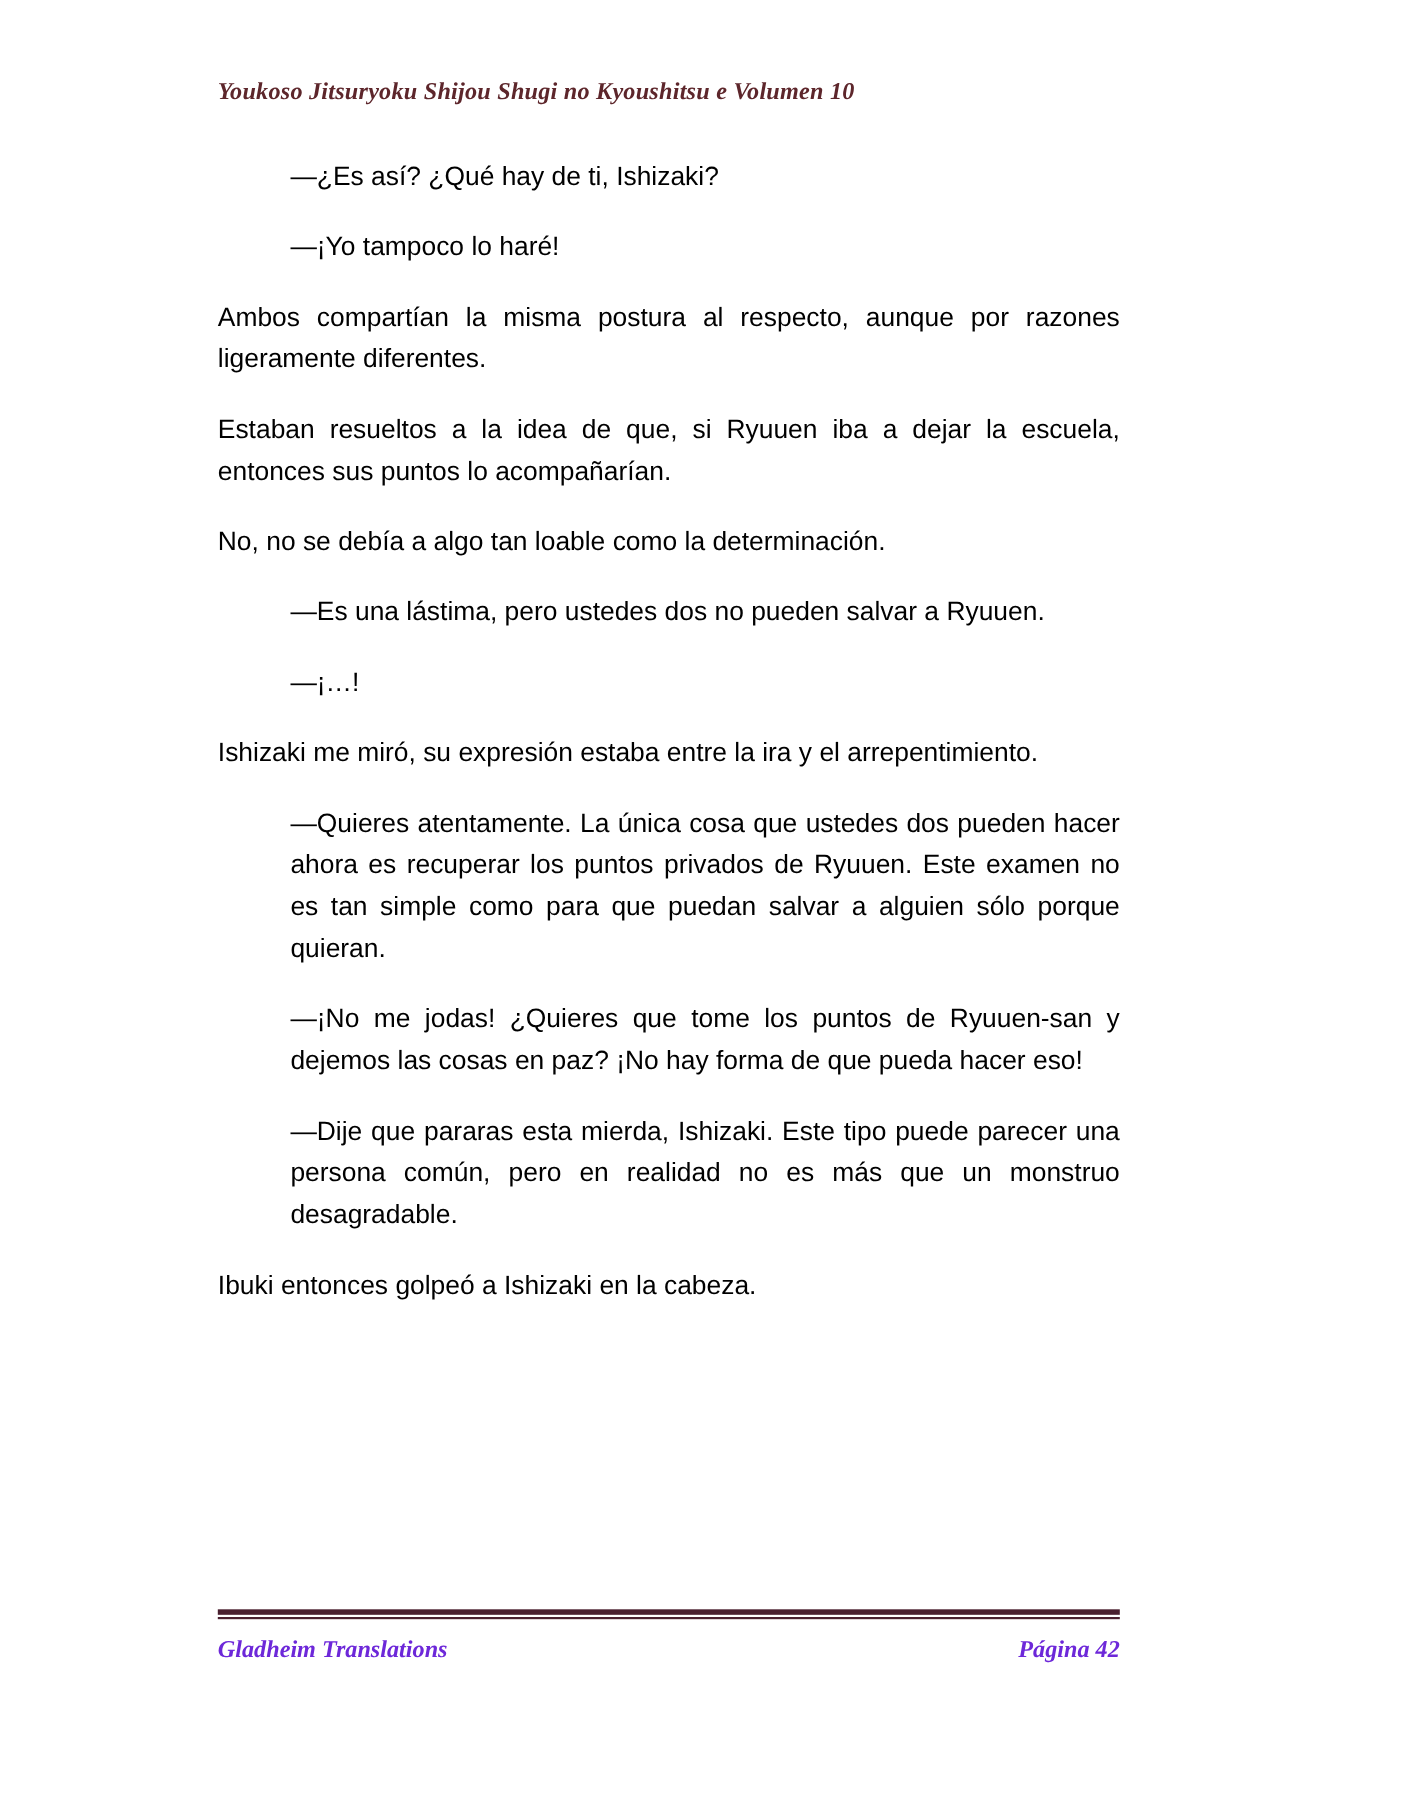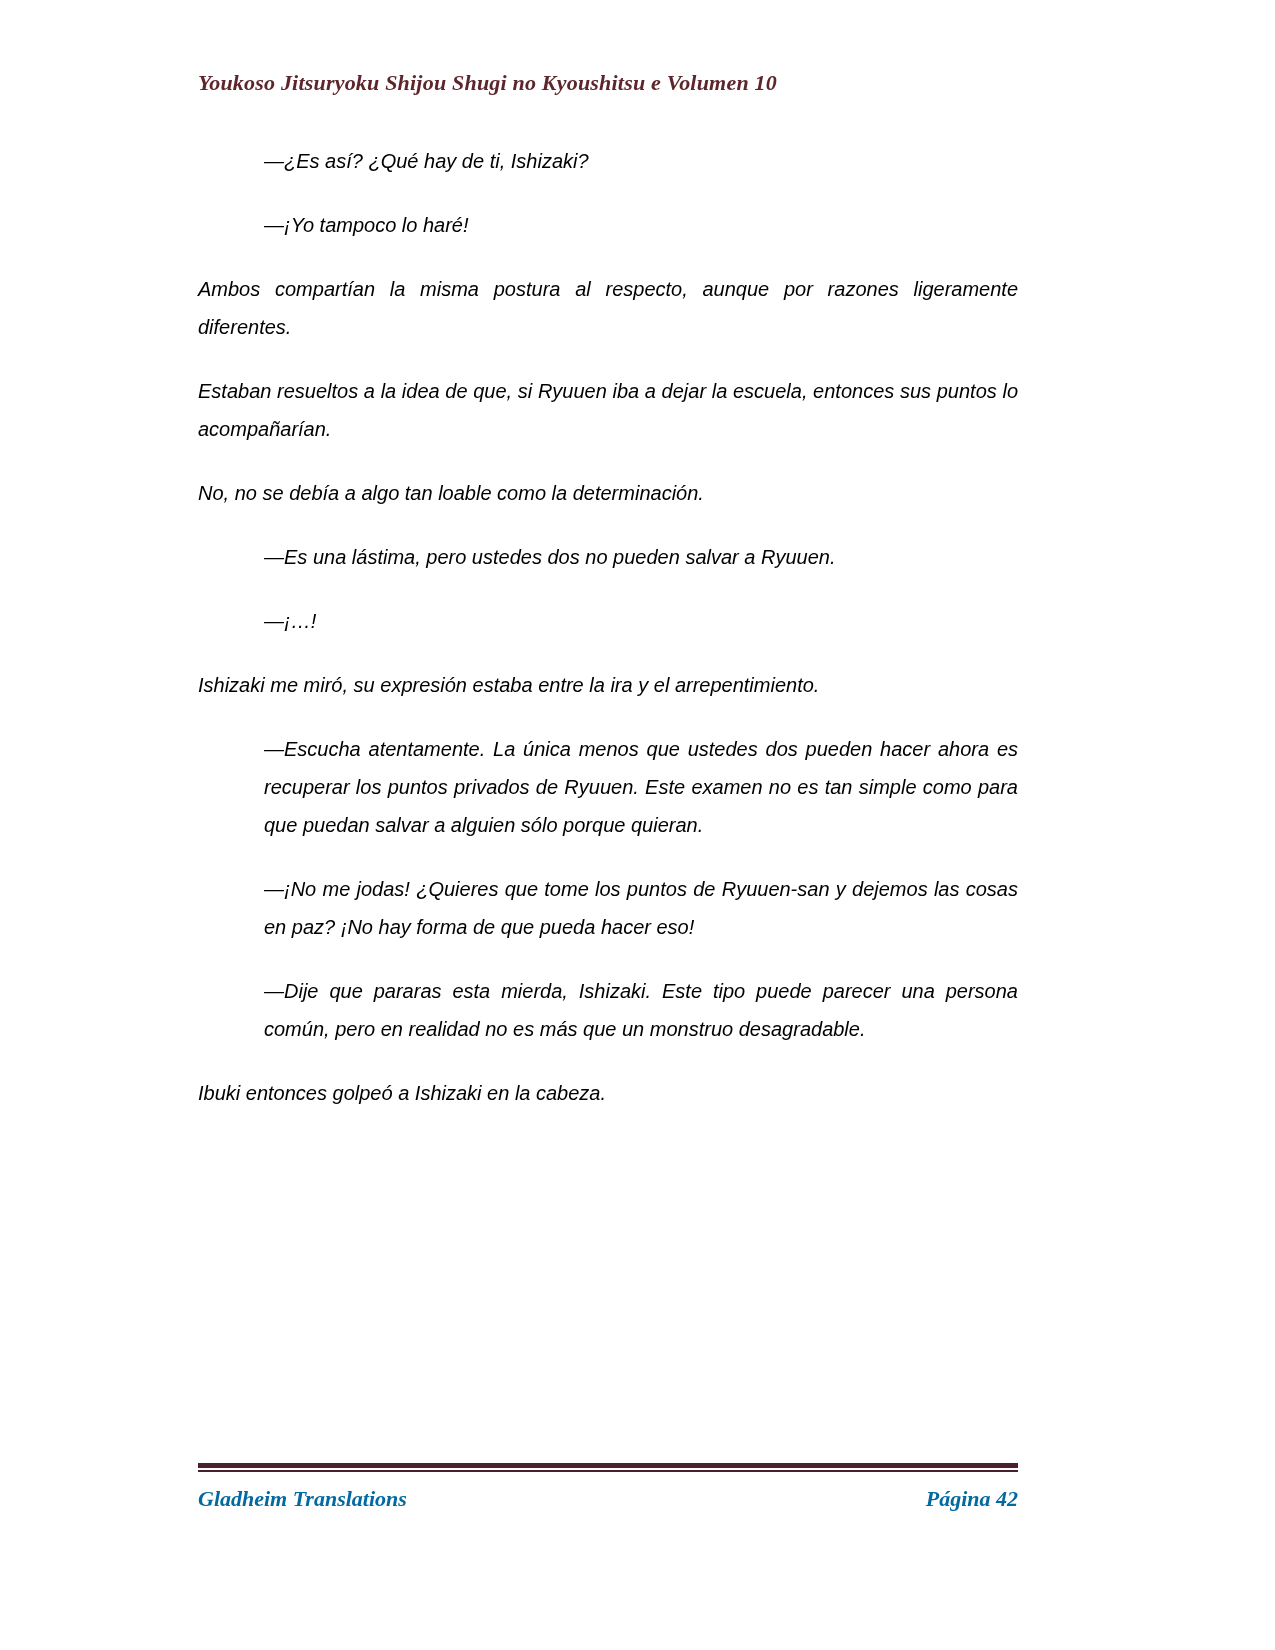--- a/index.html
+++ b/index.html
@@ -26,25 +26,24 @@
     font-style: italic;
     font-size: 22px;
     color: #5d262b;
     margin: 0 0 46px 0;
     letter-spacing: 0.2px;
   }
   .content {
     flex: 1 1 auto;
   }
   .para {
-    font-size: 20px;
+    font-size: 24px;
     line-height: 38px;
     text-align: justify;
     margin: 0 0 26px 0;
-    font-style: italic;
   }
   .para.dialogue {
     margin-left: 66px;
   }
   .para:last-child {
     margin-bottom: 0;
   }
   .footer {
     margin-top: auto;
   }
@@ -59,40 +58,40 @@
   }
   .footer-row {
     display: flex;
     justify-content: space-between;
     align-items: baseline;
     margin-top: 14px;
     font-family: "Liberation Serif", serif;
     font-weight: bold;
     font-style: italic;
     font-size: 22px;
-    color: #0369a1;
+    color: #6d28d9;
   }
 </style>
 </head>
 <body>
 
 <div class="page">
 
   <h1 class="header-title">Youkoso Jitsuryoku Shijou Shugi no Kyoushitsu e Volumen 10</h1>
 
   <div class="content" id="paragraphs">
       <p class="para dialogue">—¿Es así? ¿Qué hay de ti, Ishizaki?</p>
       <p class="para dialogue">—¡Yo tampoco lo haré!</p>
       <p class="para narration">Ambos compartían la misma postura al respecto, aunque por razones ligeramente diferentes.</p>
       <p class="para narration">Estaban resueltos a la idea de que, si Ryuuen iba a dejar la escuela, entonces sus puntos lo acompañarían.</p>
       <p class="para narration">No, no se debía a algo tan loable como la determinación.</p>
       <p class="para dialogue">—Es una lástima, pero ustedes dos no pueden salvar a Ryuuen.</p>
       <p class="para dialogue">—¡…!</p>
       <p class="para narration">Ishizaki me miró, su expresión estaba entre la ira y el arrepentimiento.</p>
-      <p class="para dialogue">—Escucha atentamente. La única menos que ustedes dos pueden hacer ahora es recuperar los puntos privados de Ryuuen. Este examen no es tan simple como para que puedan salvar a alguien sólo porque quieran.</p>
+      <p class="para dialogue">—Quieres atentamente. La única cosa que ustedes dos pueden hacer ahora es recuperar los puntos privados de Ryuuen. Este examen no es tan simple como para que puedan salvar a alguien sólo porque quieran.</p>
       <p class="para dialogue">—¡No me jodas! ¿Quieres que tome los puntos de Ryuuen-san y dejemos las cosas en paz? ¡No hay forma de que pueda hacer eso!</p>
       <p class="para dialogue">—Dije que pararas esta mierda, Ishizaki. Este tipo puede parecer una persona común, pero en realidad no es más que un monstruo desagradable.</p>
       <p class="para narration">Ibuki entonces golpeó a Ishizaki en la cabeza.</p>
     </div>
 
   <div class="footer">
     <div class="rule-thick"></div>
     <div class="rule-thin"></div>
     <div class="footer-row">
       <span>Gladheim Translations</span>

